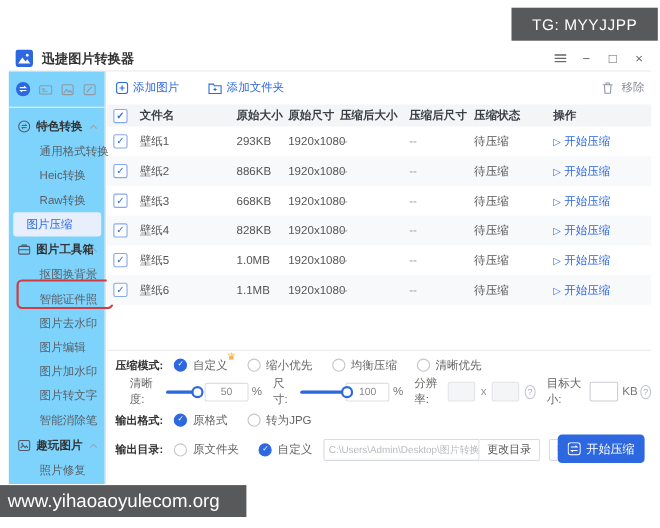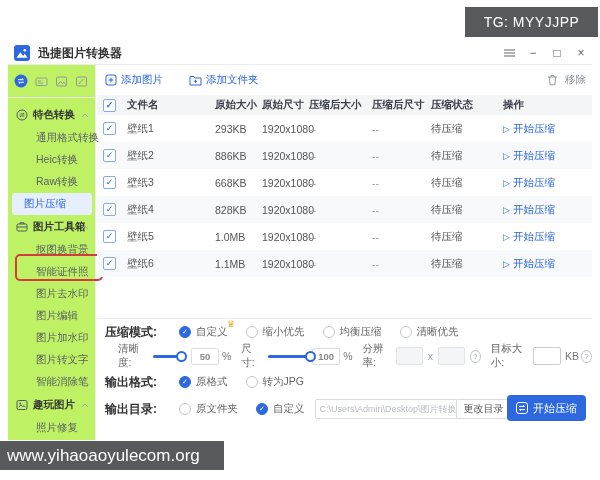--- a/index.html
+++ b/index.html
@@ -15,21 +15,21 @@
 
   
   .titlebar{position:absolute;left:8px;top:42px;width:584px;height:22px;display:flex;align-items:center;
             border-bottom:1px solid #ececec;}
   .titlebar .logo{margin:0 8px 0 6px;}
   .titlebar .apptitle{font-size:12px;font-weight:bold;color:#333;}
   .winctrls{position:absolute;right:4px;top:0;height:22px;display:flex;align-items:center;gap:10px;color:#666;}
   .winbtn{width:14px;height:14px;display:flex;align-items:center;justify-content:center;font-size:12px;cursor:default;}
 
   
-  .sidebar{position:absolute;left:8px;top:65px;width:87px;height:375px;border-right:1px solid #ececec;background:#bef264;}
+  .sidebar{position:absolute;left:8px;top:65px;width:87px;height:375px;border-right:1px solid #ececec;background:#7dd3fc;}
   .navicons{height:32px;display:flex;align-items:center;justify-content:space-between;padding:0 7px 0 6px;border-bottom:1px solid #efefef;}
   .menu{position:absolute;left:0;top:38px;width:87px;}
   .sgroup{height:24px;display:flex;align-items:center;padding-left:8px;position:relative;}
   .sgroup .glabel{font-weight:bold;font-size:10.5px;color:#333;margin-left:5px;white-space:nowrap;}
   .sgroup .caret{position:absolute;right:6px;top:10px;}
   .sitem{height:22px;display:flex;align-items:center;padding-left:24px;font-size:10.5px;color:#5a5f66;
          margin:0 3px 0 4px;border-radius:3px;white-space:nowrap;}
   .sitem.selected{background:#e8effc;color:#2d68e0;padding-left:12px;}
   .annotation{position:absolute;left:7px;top:189px;width:88px;height:27px;border:2px solid #d23c3e;
               border-radius:5px;pointer-events:none;box-sizing:border-box;}
@@ -48,21 +48,21 @@
   .trow.alt{background:#f8f9fb;}
   .cbx{width:11px;height:11px;border:1px solid #86a8ef;border-radius:2px;background:#fff;color:#2d68e0;
        font-size:9px;line-height:10px;text-align:center;}
   .muted{color:#999;}
   .action{color:#2d68e0;display:flex;align-items:center;gap:3px;}
   .play{font-size:9px;}
 
   
   .panel-divider{position:absolute;left:97px;top:318px;width:495px;border-top:1px solid #ececec;}
   .srow{position:absolute;left:97px;width:495px;display:flex;align-items:center;}
-  .srow .mainlabel{font-weight:bold;color:#333;margin-left:8px;margin-right:22px;font-size:12px;}
+  .srow .mainlabel{font-weight:bold;color:#333;margin-left:8px;margin-right:10px;font-size:10px;}
   .row-mode{top:322px;height:20px;}
   .row-params{top:345px;height:22px;font-size:10.5px;color:#666;}
   .row-format{top:372px;height:20px;}
   .row-output{top:396px;height:26px;}
 
   .radio{display:flex;align-items:center;gap:5px;margin-right:18px;position:relative;color:#666;font-size:10.5px;}
   .rdot{width:12px;height:12px;border-radius:50%;border:1px solid #c3c7cd;background:#fff;box-sizing:border-box;
         color:transparent;font-size:7px;line-height:10px;text-align:center;}
   .radio.checked .rdot{background:#2d68e0;border-color:#2d68e0;color:#fff;}
   .crown{display:none;position:absolute;top:-6px;left:48px;color:#f5a623;font-size:9px;}
@@ -70,21 +70,21 @@
 
   .sublabel{color:#666;margin-right:5px;}
   .slider{position:relative;height:3px;background:#e3e6ea;border-radius:2px;margin-right:8px;}
   .slider .fill{position:absolute;left:0;top:0;height:3px;background:#2d68e0;border-radius:2px;}
   .slider .knob{position:absolute;top:-4px;width:7px;height:7px;border:2px solid #2d68e0;border-radius:50%;background:#fff;}
   .sl-clarity{width:36px;margin-left:2px;}
   .sl-clarity .fill{width:27px;} .sl-clarity .knob{left:23px;}
   .sl-size{width:44px;margin-left:2px;}
   .sl-size .fill{width:42px;} .sl-size .knob{left:37px;}
   .valbox{min-width:22px;height:15px;border:1px solid #dcdfe3;border-radius:2px;color:#888;font-size:9.5px;
-          display:flex;align-items:center;justify-content:center;padding:0 2px;margin-right:3px;background:#fff;font-weight:bold;}
+          display:flex;align-items:center;justify-content:center;padding:0 8px;margin-right:3px;background:#fff;}
   .unit{color:#777;margin-right:10px;}
   .resbox{width:30px;height:16px;border:1px solid #e2e4e8;background:#f4f5f7;border-radius:2px;margin-right:5px;}
   .xsep{color:#999;margin-right:5px;}
   .qmark{width:11px;height:11px;border:1px solid #c3c7cd;border-radius:50%;color:#a6abb3;font-size:8px;
          display:flex;align-items:center;justify-content:center;margin-right:10px;}
   .targetbox{width:32px;height:16px;border:1px solid #c9cdd3;background:#fff;border-radius:2px;margin-right:4px;}
   .kbunit{color:#777;margin-right:2px;}
 
   .pathbox{width:142px;height:20px;border:1px solid #d8dbdf;border-radius:2px 0 0 2px;color:#b8bcc2;font-size:9px;
            display:flex;align-items:center;padding:0 4px;box-sizing:border-box;white-space:nowrap;overflow:hidden;background:#fff;}

